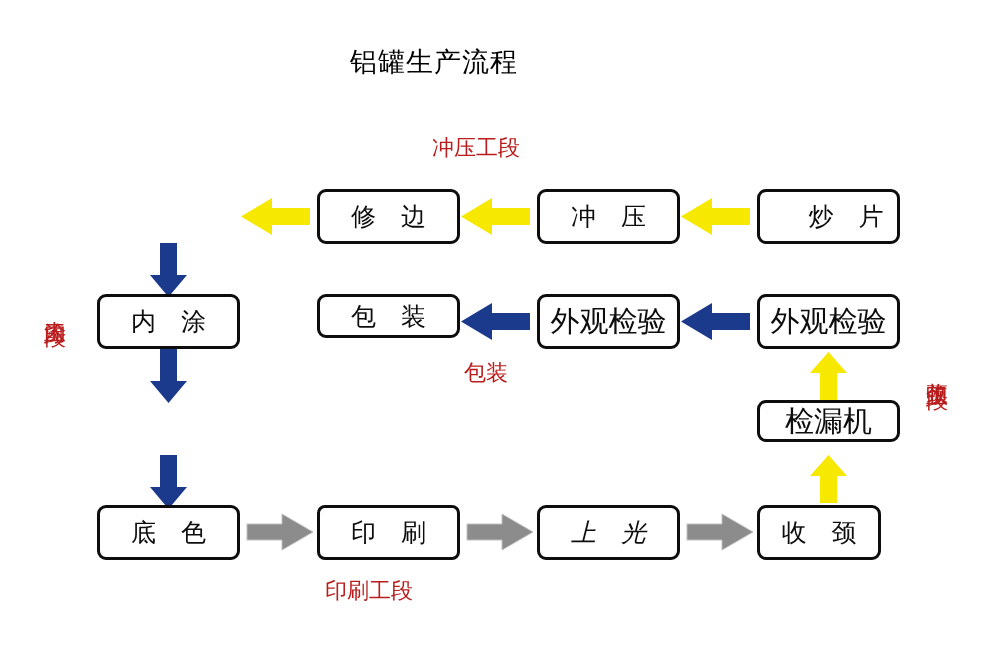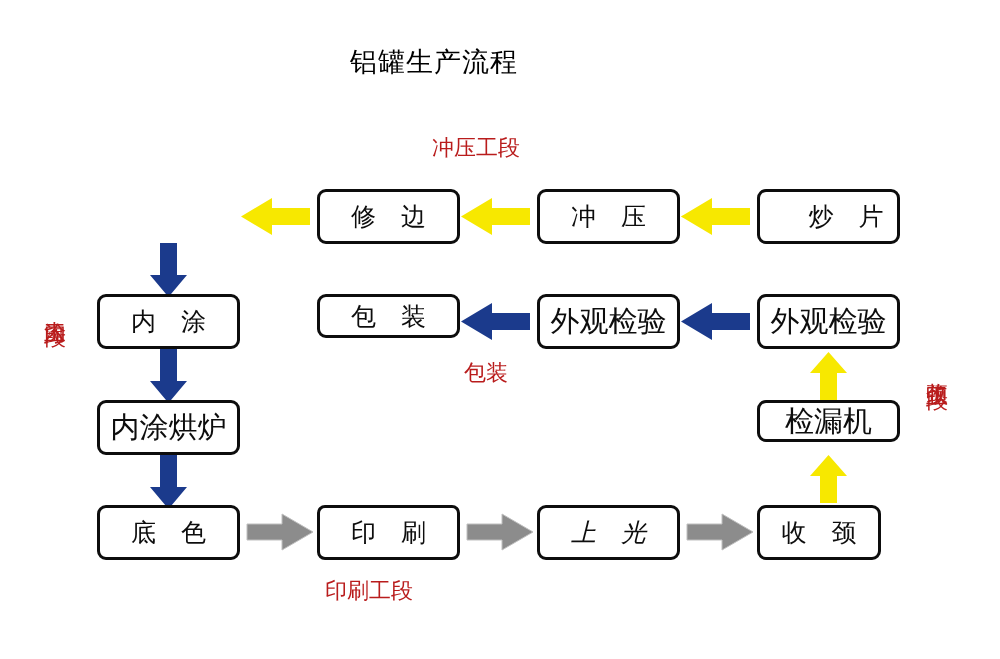--- a/index.html
+++ b/index.html
@@ -146,21 +146,20 @@
   <div class="node spaced" style="left:757px; top:189px; width:143px; height:55px;padding-left:35px;">炒 片</div>
 
   <div class="node spaced" style="left:97px; top:294px; width:143px; height:55px;">内 涂</div>
 
   <div class="node spaced" style="left:317px; top:294px; width:143px; height:44px;">包 装</div>
 
   <div class="node wide-text" style="left:537px; top:294px; width:143px; height:55px;">外观检验</div>
 
   <div class="node wide-text" style="left:757px; top:294px; width:143px; height:55px;">外观检验</div>
 
-  <div class="node wide-text" style="left:97px; top:400px; width:143px; height:55px;">内涂烘炉</div>
 
   <div class="node wide-text" style="left:757px; top:400px; width:143px; height:42px;">检漏机</div>
 
   <div class="node spaced" style="left:97px; top:505px; width:143px; height:55px;">底 色</div>
 
   <div class="node spaced" style="left:317px; top:505px; width:143px; height:55px;border-radius:8px;">印 刷</div>
 
   <div class="node spaced" style="left:537px; top:505px; width:143px; height:55px;font-style:italic;">上 光</div>
 
   <div class="node spaced" style="left:757px; top:505px; width:124px; height:55px;">收 颈</div>

